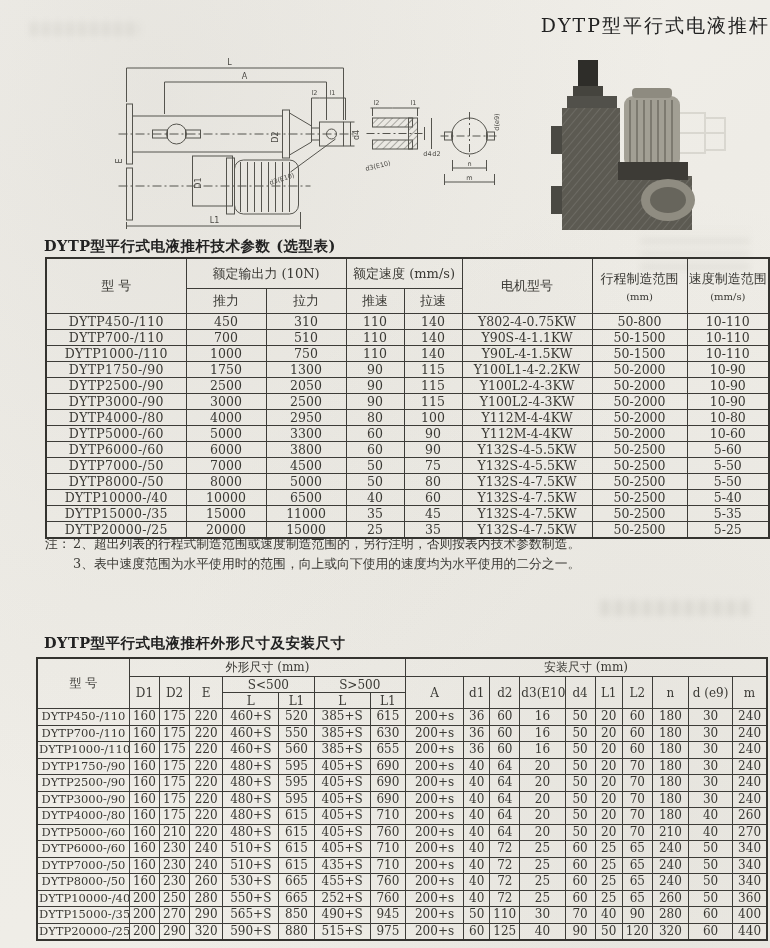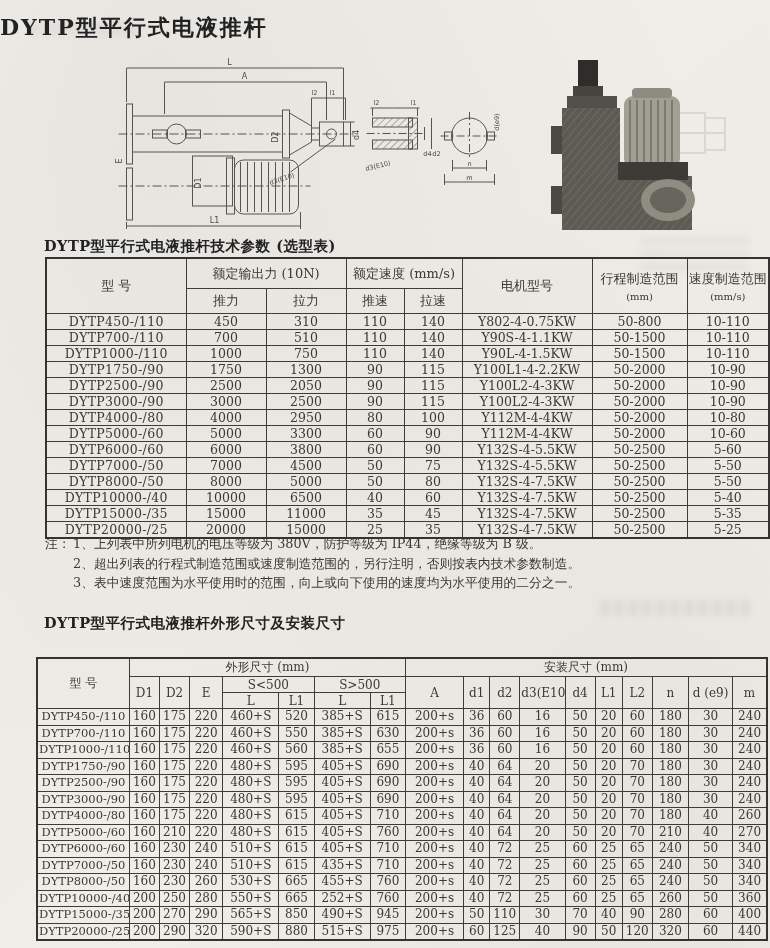--- a/index.html
+++ b/index.html
@@ -11,29 +11,29 @@
       linear-gradient(145deg,#f3f1ec 0%, #eeece6 45%, #f1efe9 100%);
     font-family:"DejaVu Serif","Liberation Serif",serif;
     color:#35342f;
   }
   .ghost{position:absolute; pointer-events:none; filter:blur(3px); opacity:.14;}
   .g1{left:30px;top:22px;width:110px;height:14px;background:repeating-linear-gradient(90deg,#9a988f 0 8px,transparent 8px 12px);}
   .g2{left:600px;top:600px;width:150px;height:16px;background:repeating-linear-gradient(90deg,#8f8d84 0 10px,transparent 10px 14px);}
   .g3{left:640px;top:230px;width:110px;height:40px;background:repeating-linear-gradient(0deg,#a3a198 0 6px,transparent 6px 13px);}
   .page-title{
     position:absolute; top:13px; left:0; width:100%;
-    text-align:left; font-size:22px; font-weight:bold; letter-spacing:2px; color:#222;
+    text-align:right; font-size:19px; font-weight:normal; letter-spacing:2px; color:#222;
   }
   .figure-drawing{position:absolute; left:92px; top:56px;}
   .figure-photo{position:absolute; left:540px; top:58px;}
   .section-title{
     position:absolute; left:44px; font-size:14.5px; font-weight:bold; color:#222; letter-spacing:.5px;
   }
   .st1{top:237px;}
-  .st2{top:614px;text-align:center;}
+  .st2{top:634px;text-align:center;}
   table{border-collapse:collapse; table-layout:fixed; background:transparent;}
   th,td{
     border:1px solid #3d3c38; text-align:center; vertical-align:middle;
     padding:0 1px; overflow:hidden; white-space:nowrap; color:#3a3934;
   }
   th{font-weight:normal;}
   .t1{position:absolute; left:45px; top:257px; width:723px; font-size:12.5px;}
   .t1 th{font-size:13px;}
   .t1 thead tr:first-child th{height:29px;}
   .t1 thead tr:last-child th{height:24px;font-family:Liberation Mono, monospace;}
@@ -381,21 +381,20 @@
           <td>50-2500</td>
           <td>5-25</td>
         </tr>
       </tbody>
   </table>
 
   <div class="notes">
     <div class="row">
       <span class="lbl">注：</span>
       <ol>
-          <li>1、上列表中所列电机的电压等级为 380V，防护等级为 IP44，绝缘等级为 B 级。</li>
           <li>2、超出列表的行程式制造范围或速度制造范围的，另行注明，否则按表内技术参数制造。</li>
           <li>3、表中速度范围为水平使用时的范围，向上或向下使用的速度均为水平使用的二分之一。</li>
         </ol>
     </div>
   </div>
 
   <div class="section-title st2">DYTP型平行式电液推杆外形尺寸及安装尺寸</div>
   <table class="t2">
     <colgroup>
       <col style="width:92px">

